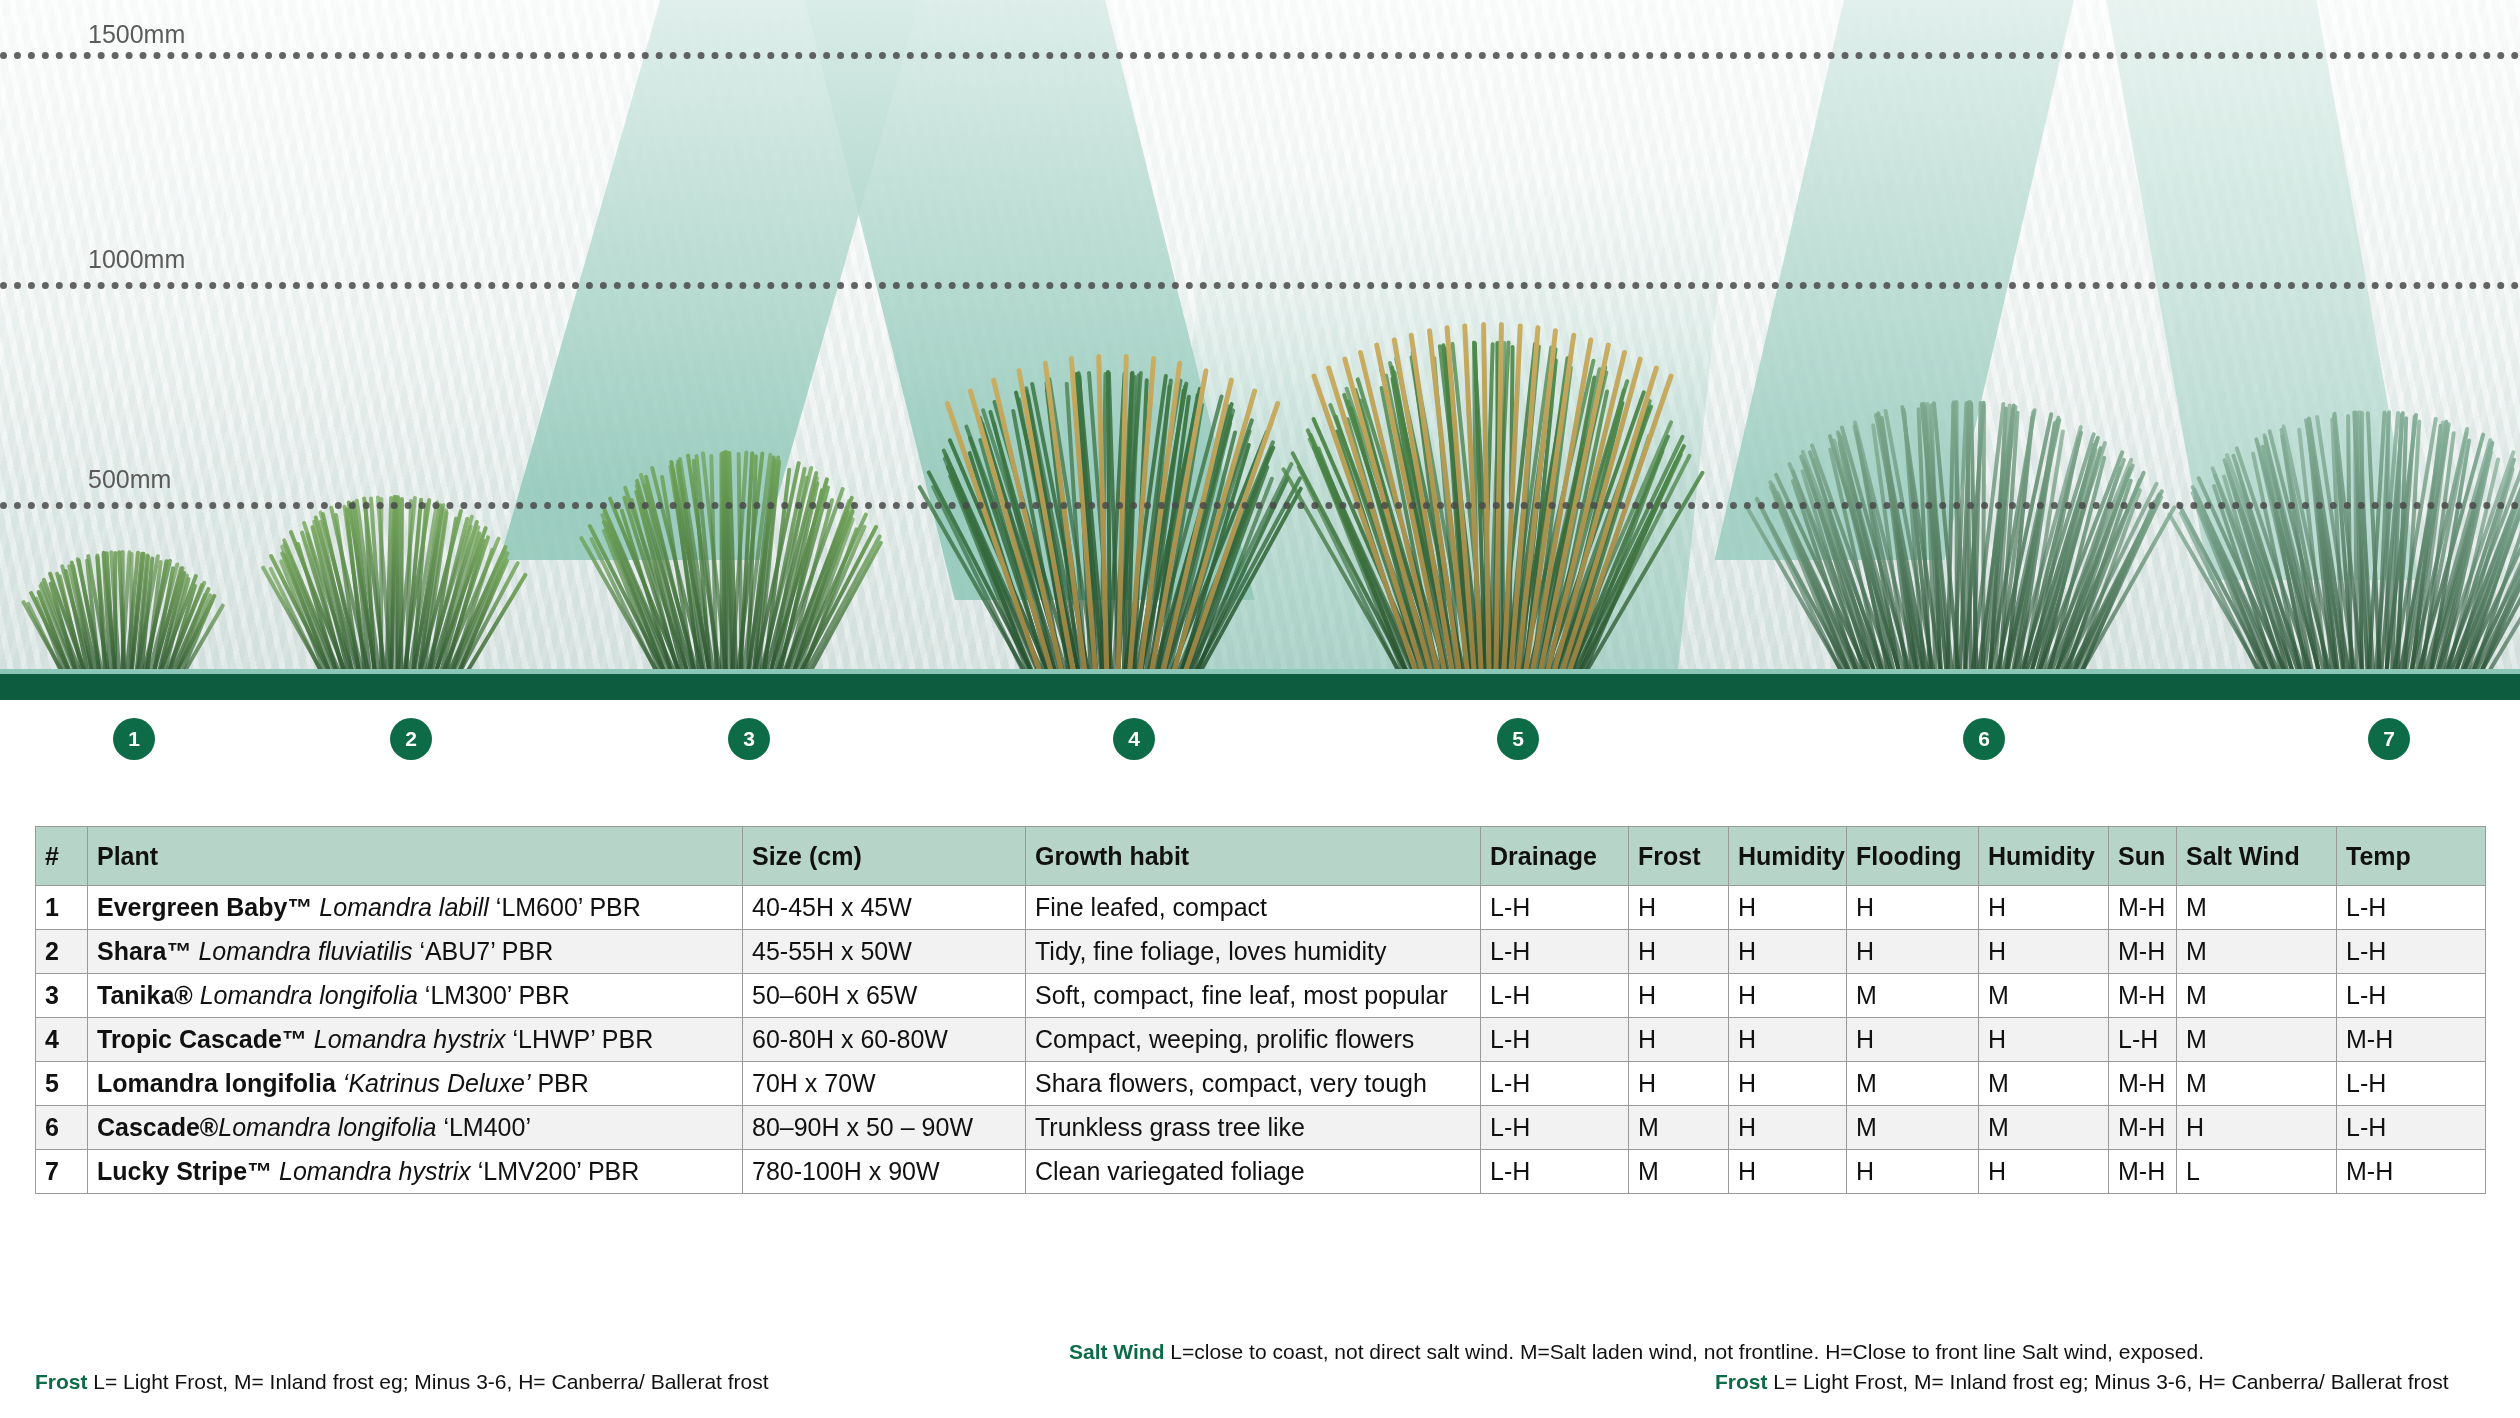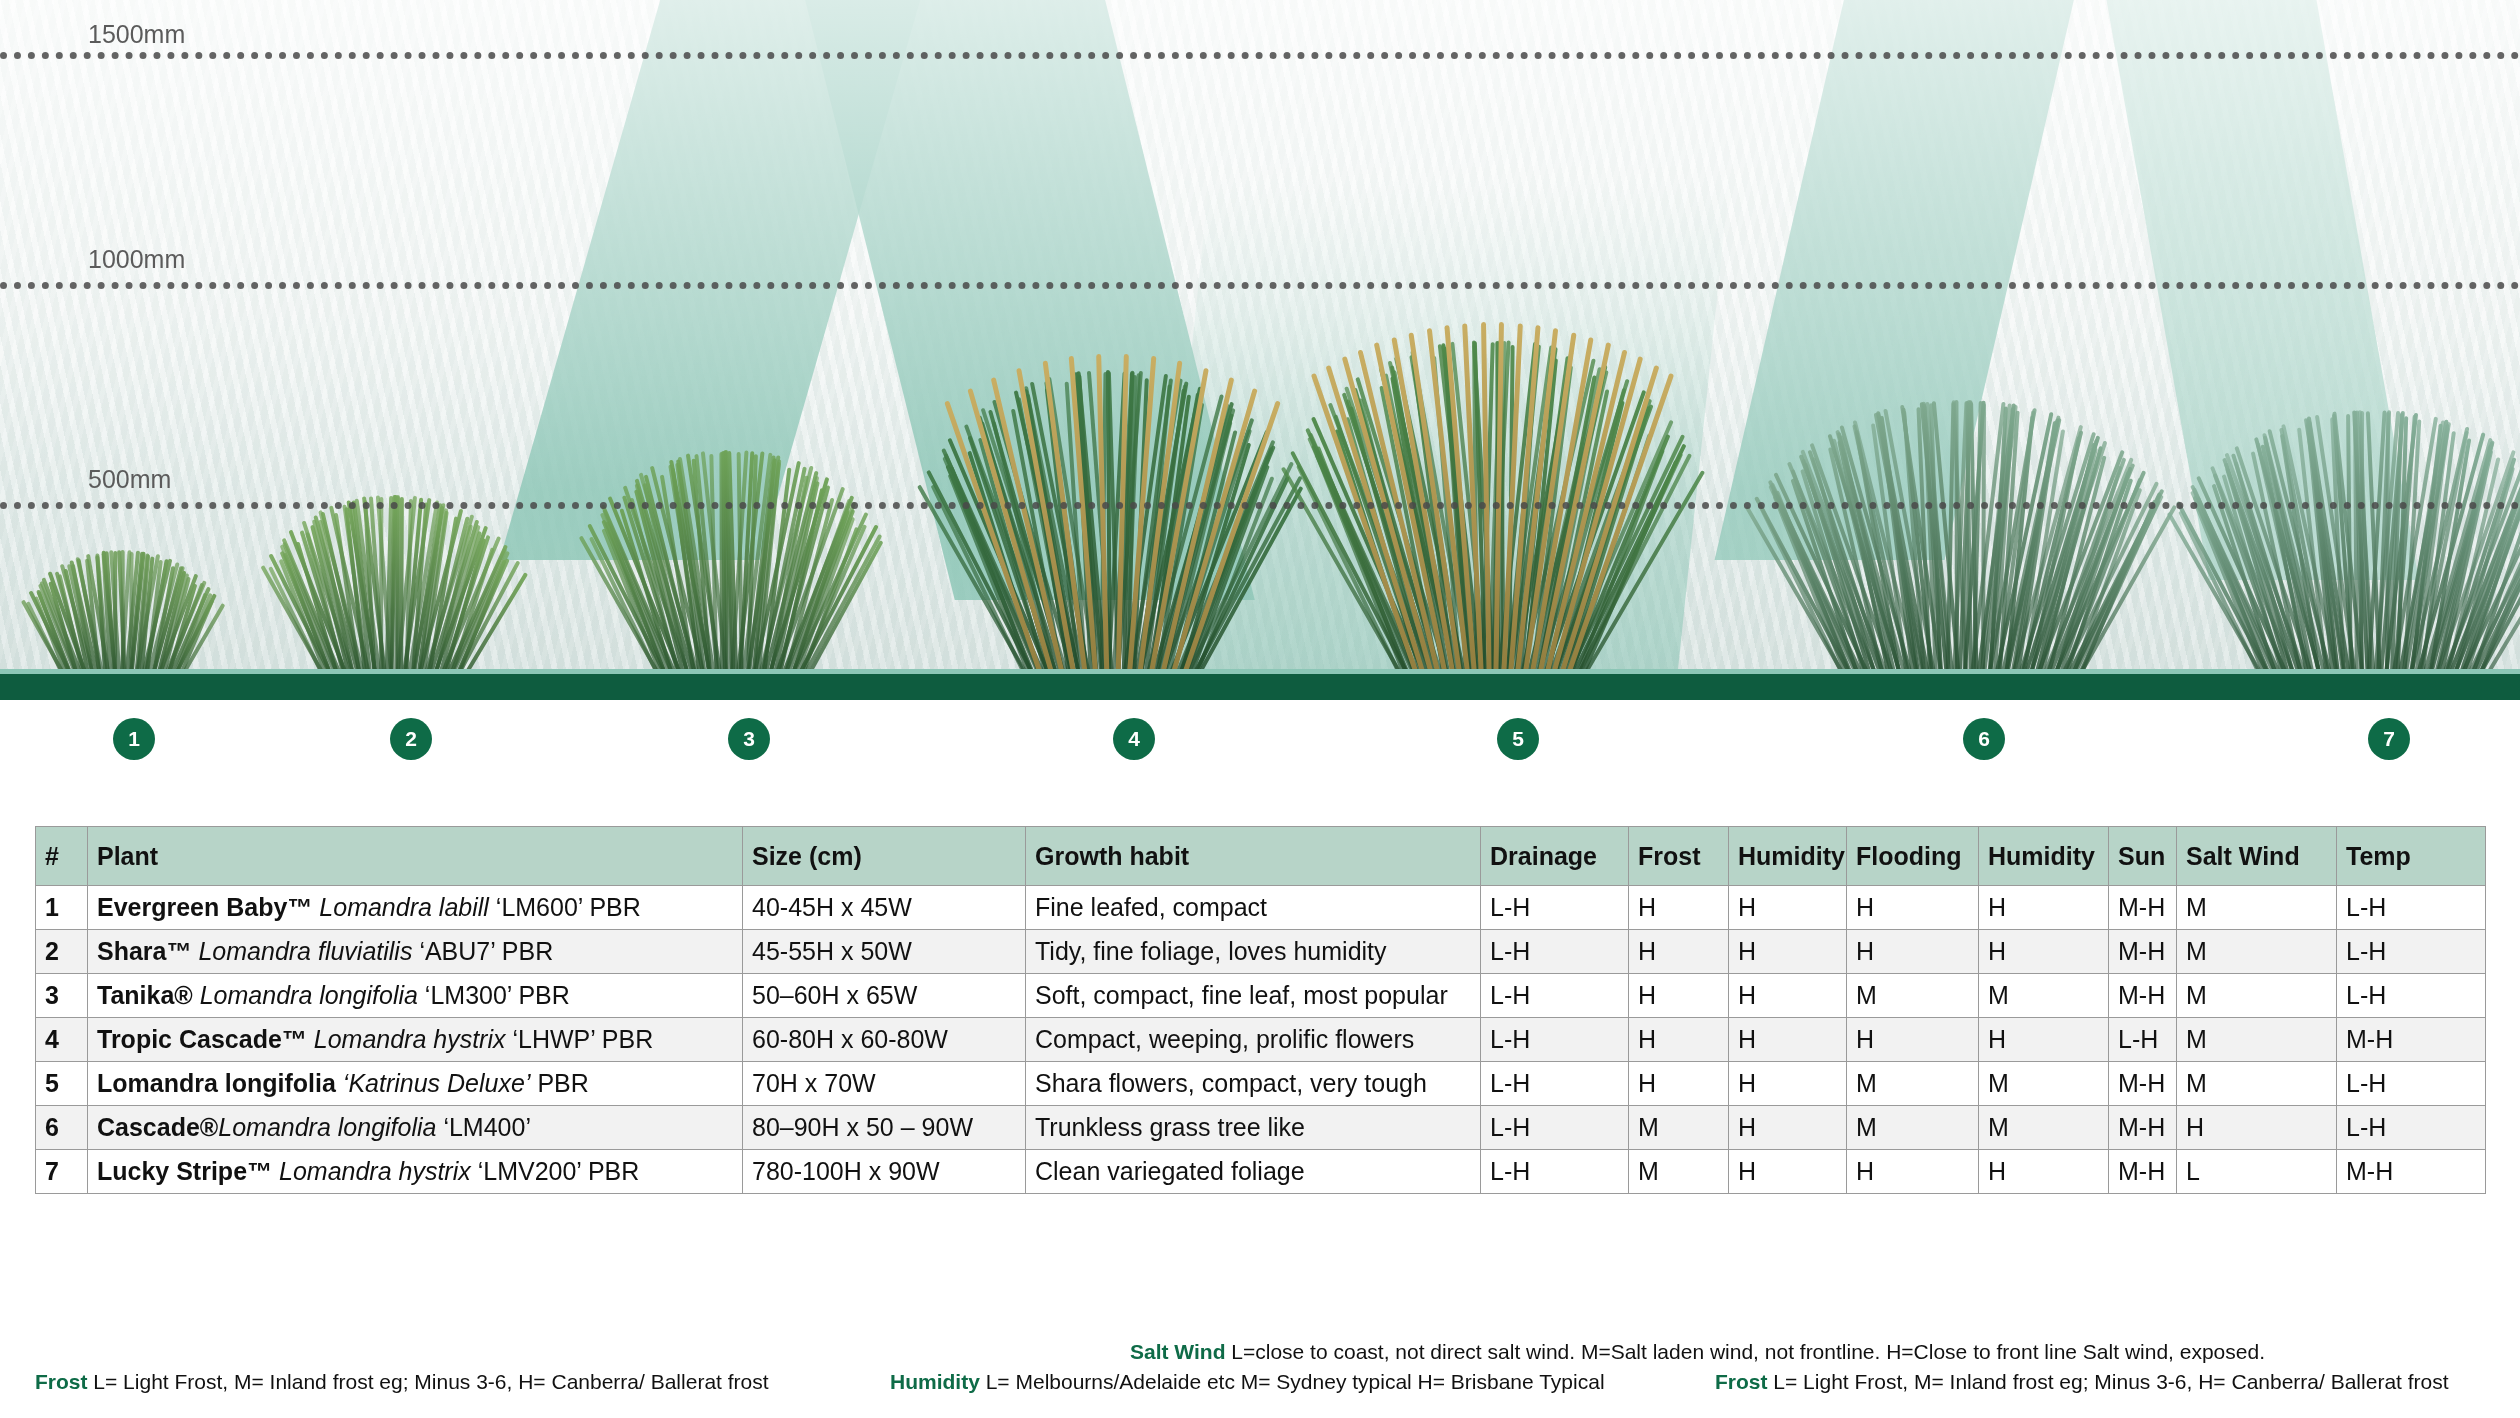--- a/index.html
+++ b/index.html
@@ -1066,28 +1066,25 @@
           <td>M-H</td>
           <td>L</td>
           <td>M-H</td>
         </tr>
       </tbody>
   </table>
 </div>
 
 <div class="legend">
   <div class="row">
-    <div class="item" style="left:1095px;">
+    <div class="item" style="left:1034px;">
       <span class="lbl">Salt Wind</span><span> L=close to coast, not direct salt wind. M=Salt laden wind, not frontline. H=Close to front line Salt wind, exposed.</span>
     </div>
   </div>
   <div class="row">
     <div class="item" style="left:0px;">
       <span class="lbl">Frost</span><span> L= Light Frost, M= Inland frost eg; Minus 3-6, H= Canberra/ Ballerat frost</span>
     </div>
-    <div class="item" style="left:855px;">
-      <span class="lbl">Humidity</span><span> L= Melbourns/Adelaide etc M= Sydney typical H= Brisbane Typical</span>
-    </div>
     <div class="item" style="left:1680px;">
       <span class="lbl">Frost</span><span> L= Light Frost, M= Inland frost eg; Minus 3-6, H= Canberra/ Ballerat frost</span>
     </div>
   </div>
 </div>
 
 </body></html>

